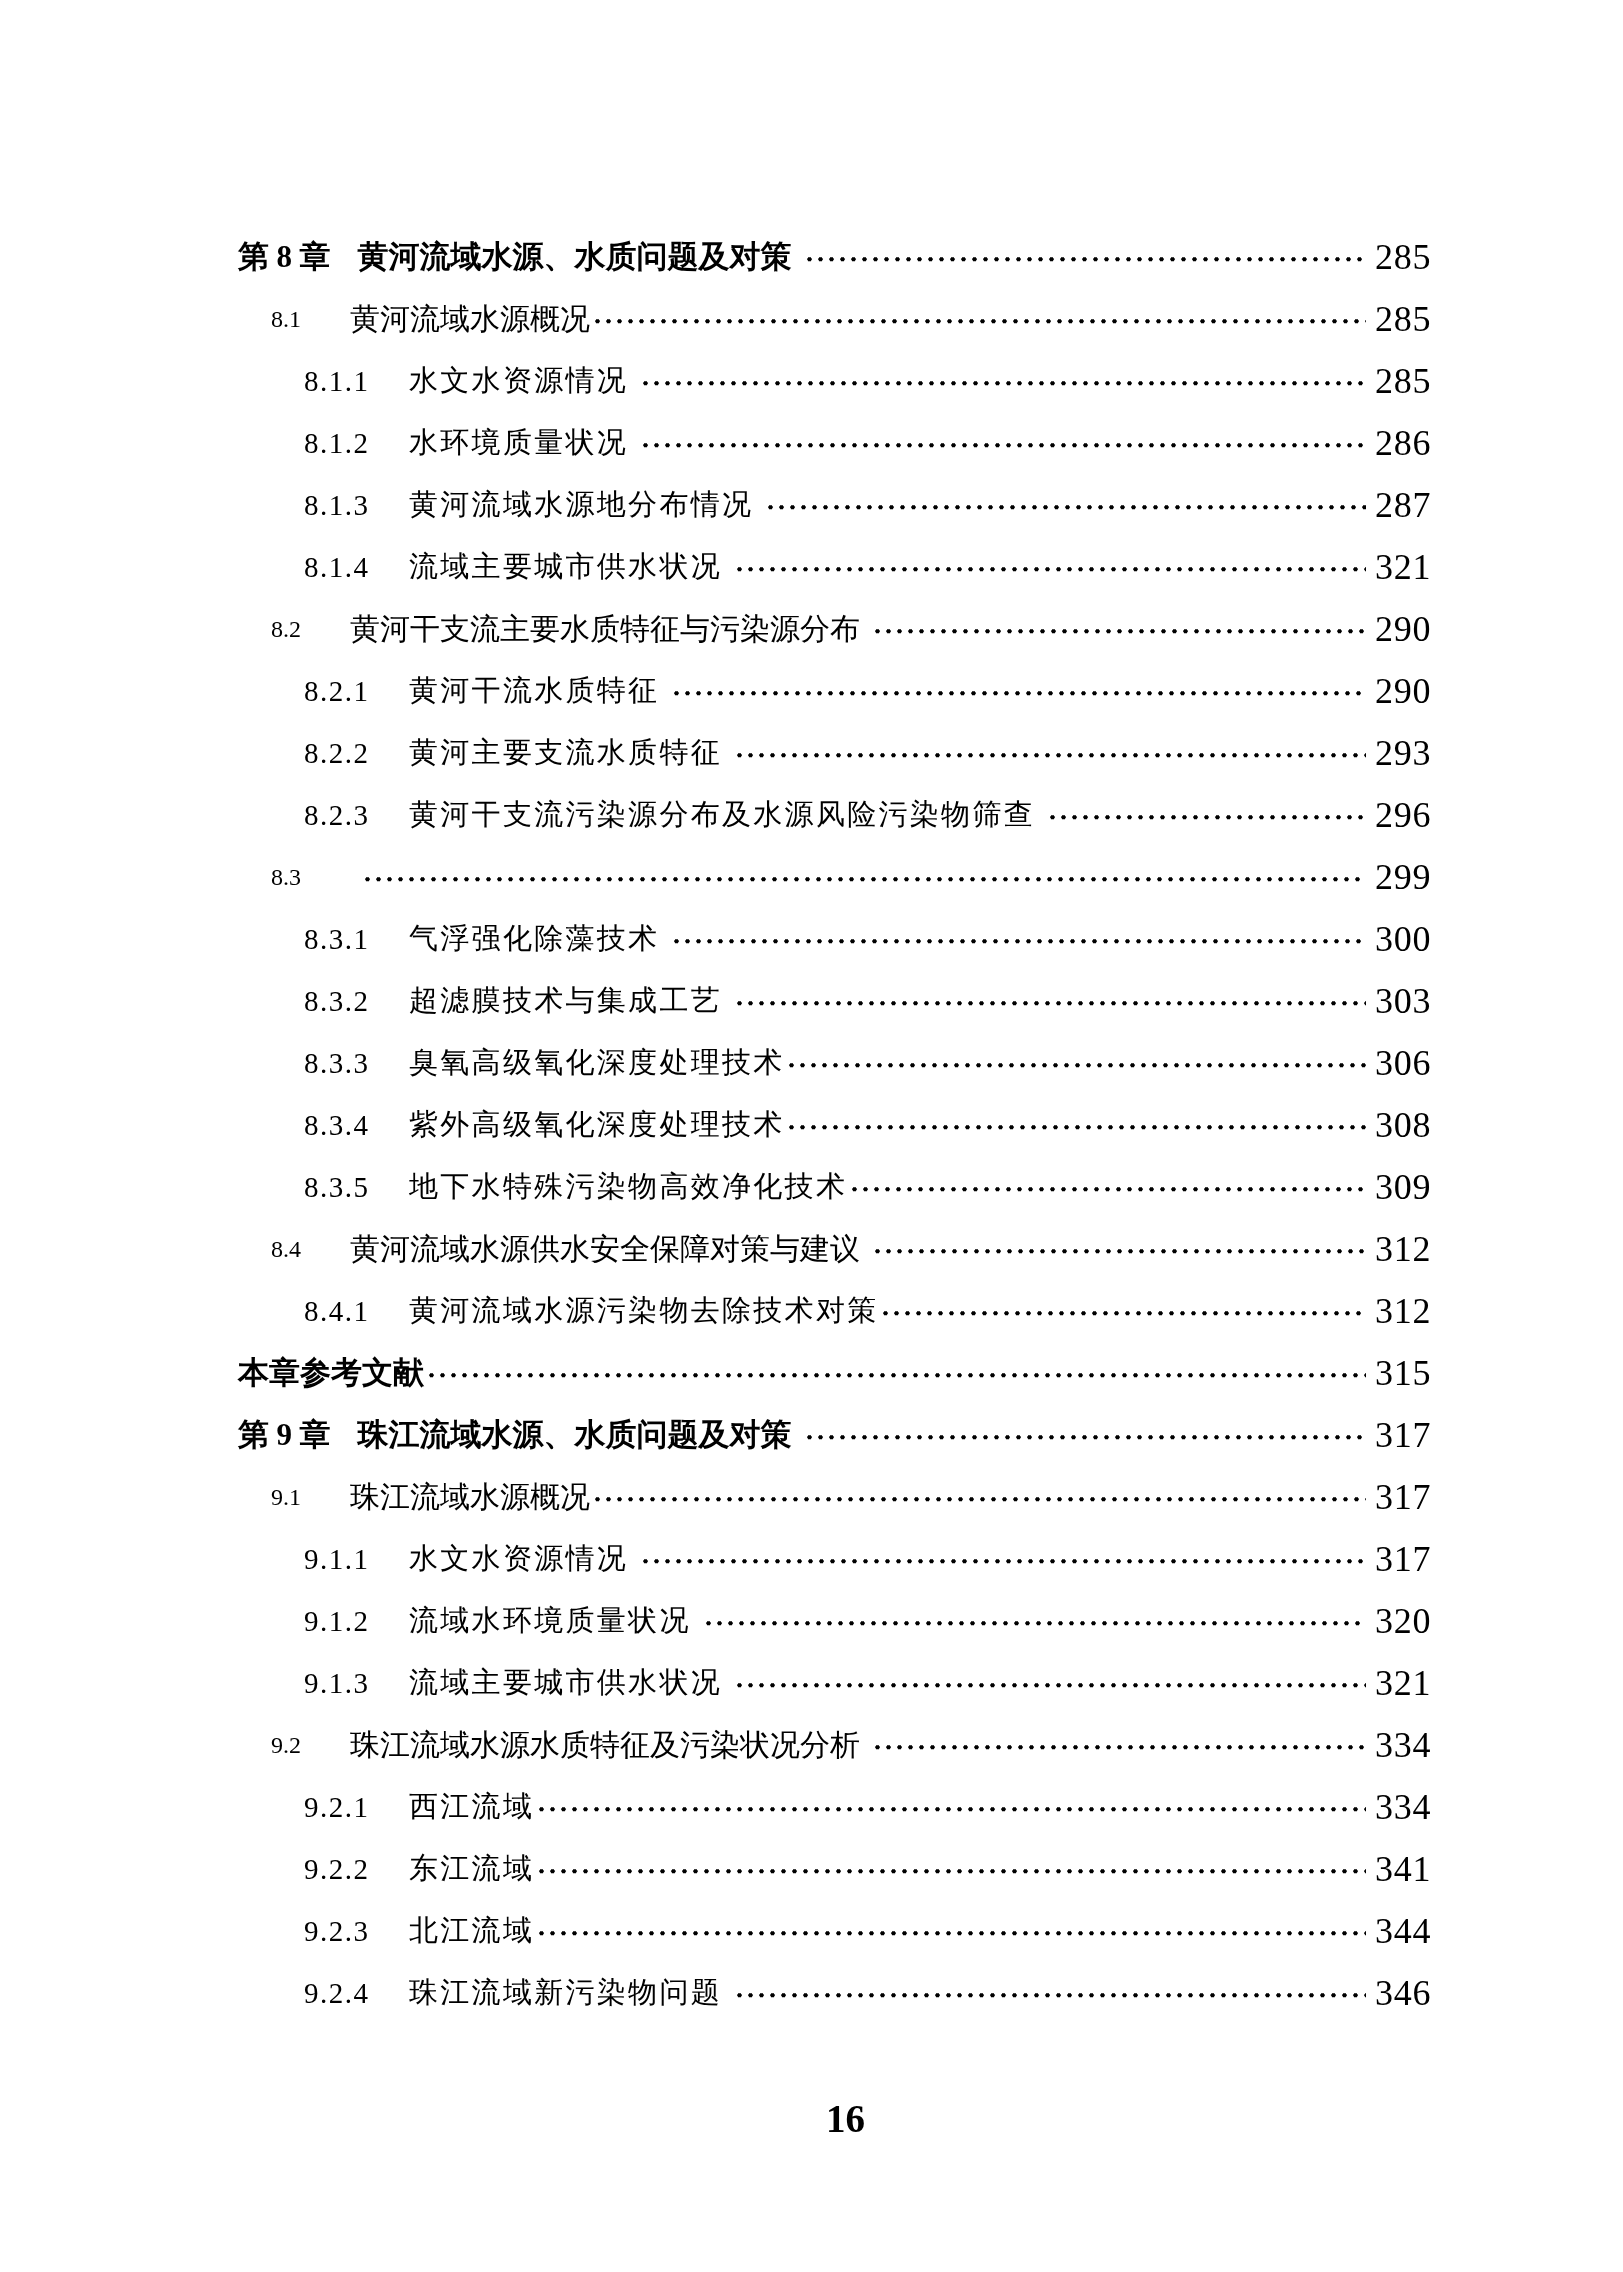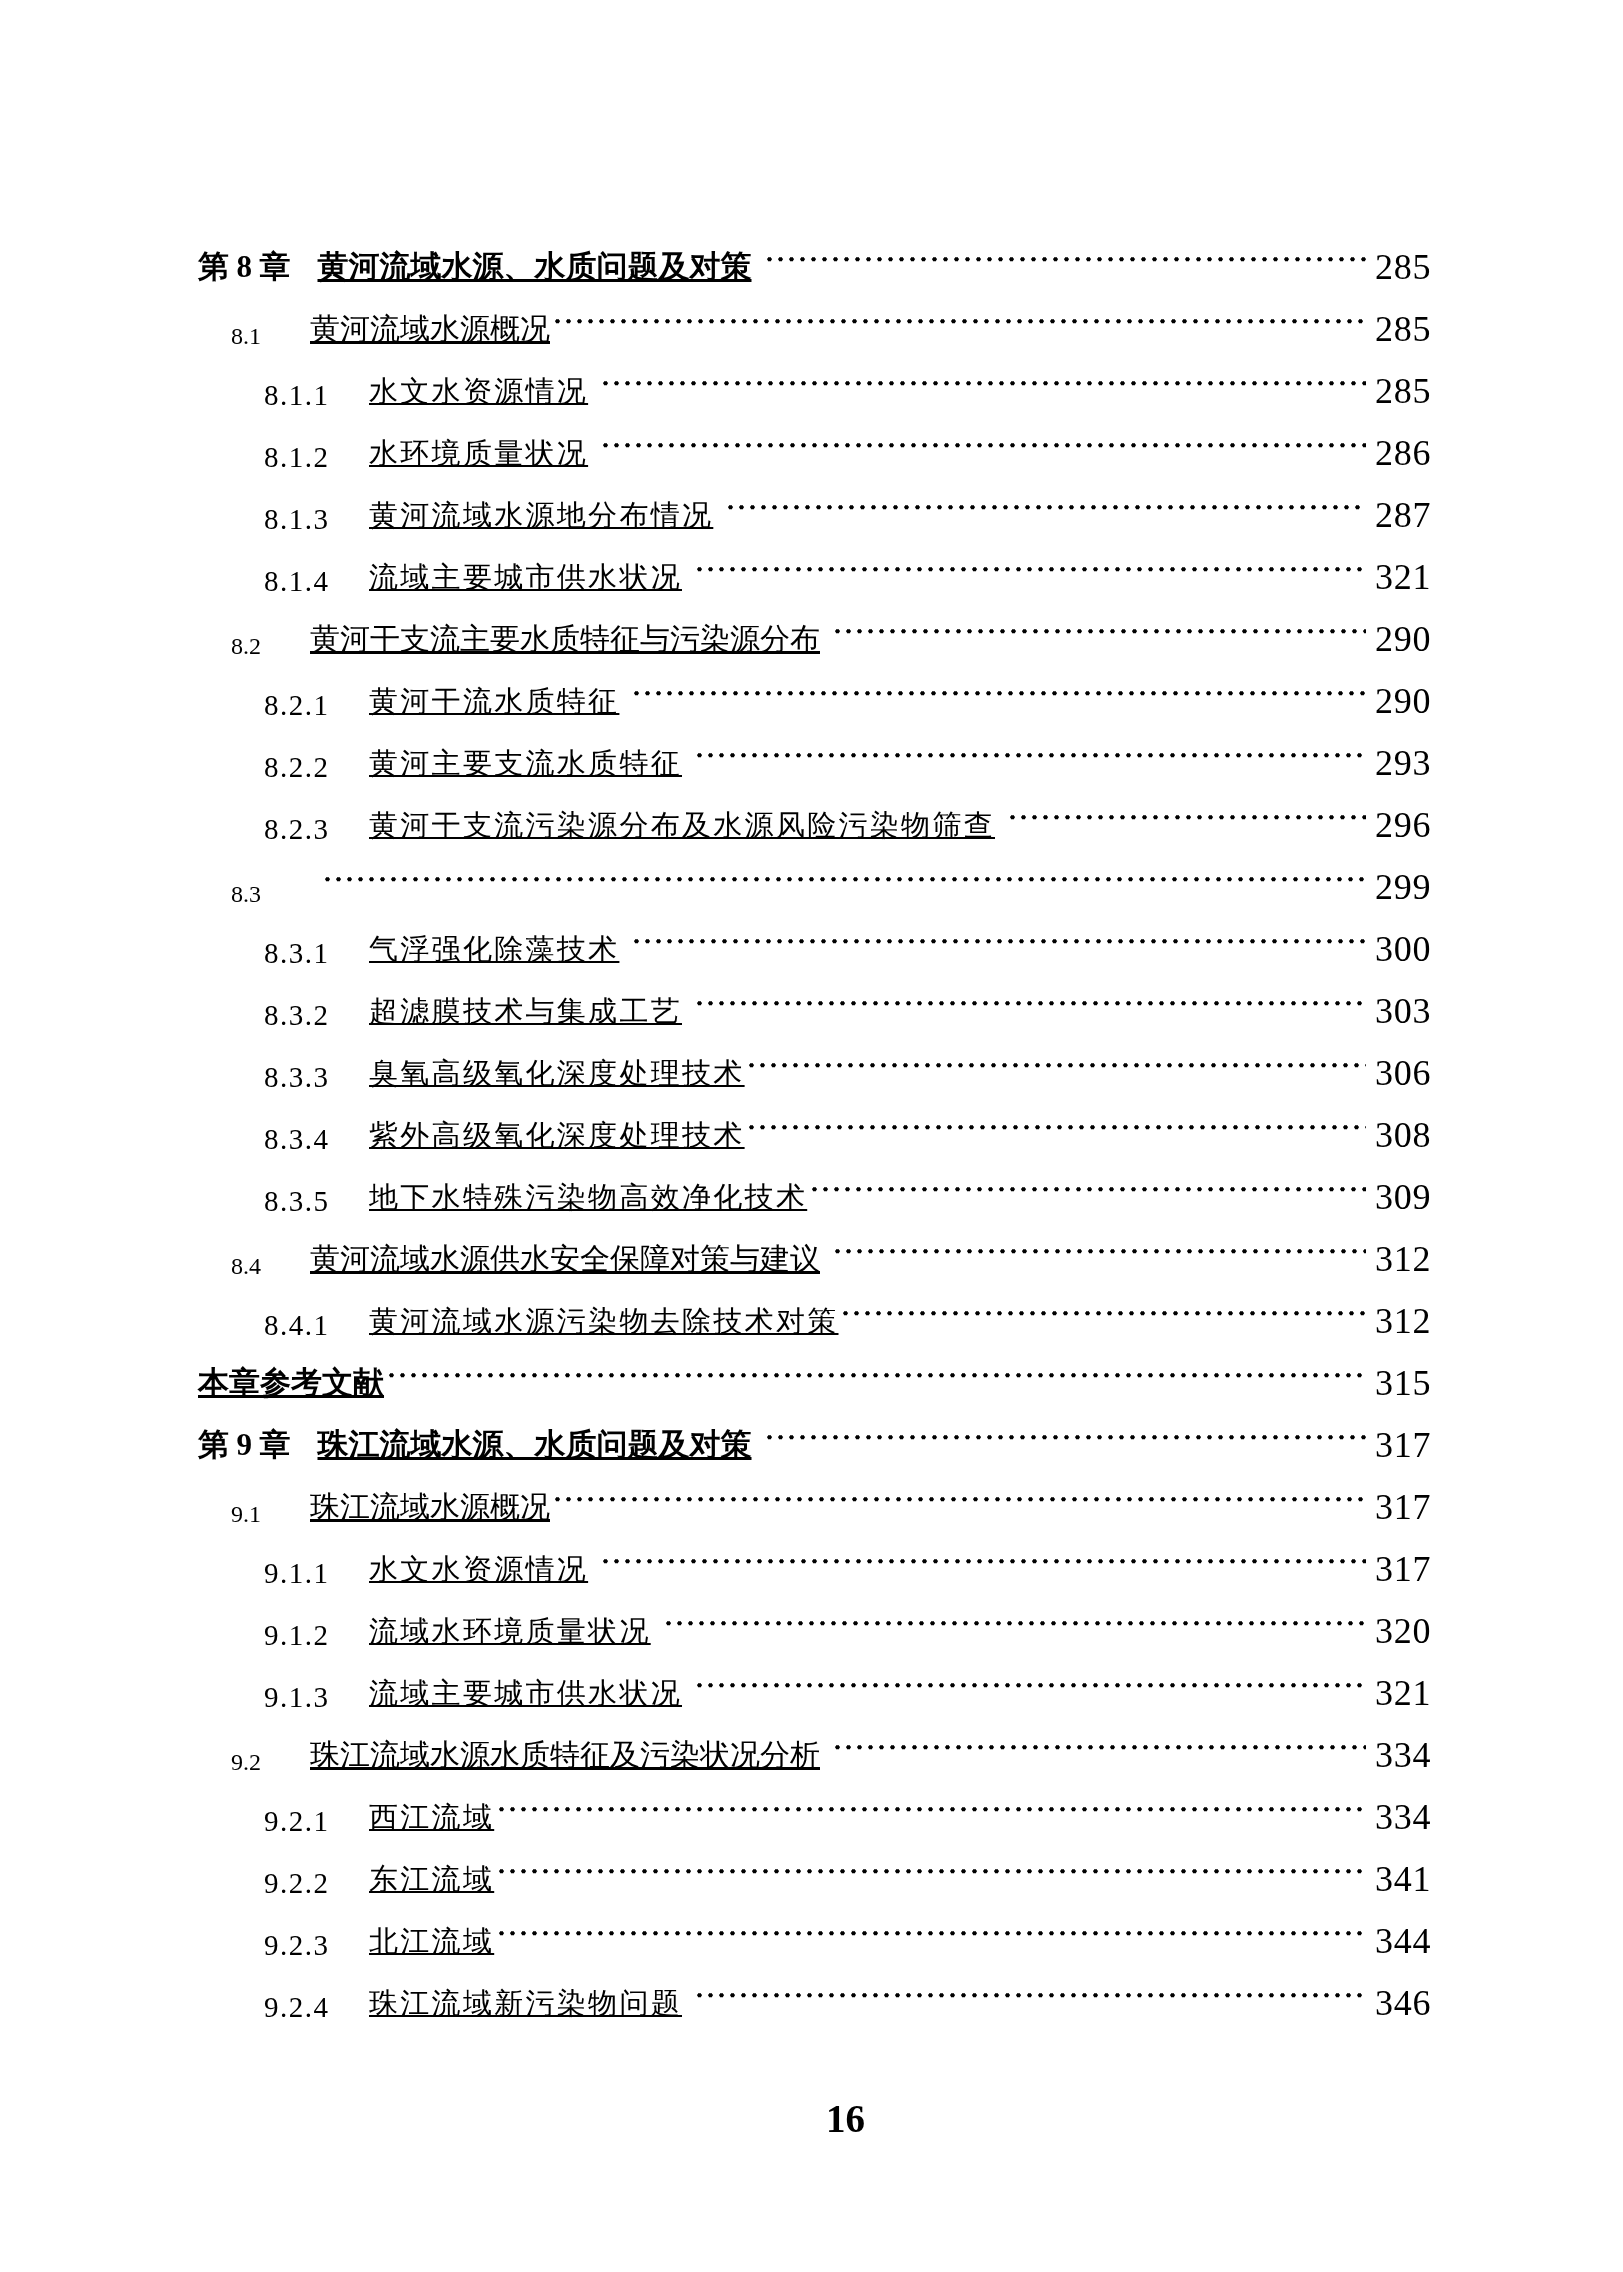--- a/index.html
+++ b/index.html
@@ -1,32 +1,33 @@
 <!DOCTYPE html>
 <html style="font-size:12px"><head>
 <meta charset="utf-8">
 <style>
   html, body { margin: 0; padding: 0; background: #ffffff; }
   body { width: 1623px; height: 2273px; position: relative; overflow: hidden; color: #000; }
   .toc { position: absolute; left: 198px; top: 226px; width: 1227px; }
   .row {
-    position: relative; height: 62px; display: flex; align-items: flex-end;
+    position: relative; height: 62px; display: flex; align-items: center;
     font-family: "DejaVu Serif", "Liberation Serif", serif; font-size: 30px;
     white-space: nowrap;
+    margin-left: 40px;
   }
   .row.lvl1 { padding-left: 0; font-family: "DejaVu Sans", "Liberation Sans", sans-serif; font-weight: bold; font-size: 31px; }
   .row.lvl2 { padding-left: 33px; font-size: 30px; }
   .row.lvl3 { padding-left: 66px; font-size: 29px; letter-spacing: 2.3px; }
   .num { display: inline-block; font-family: "Liberation Serif", serif; }
   .lvl1 .num-prefix, .lvl1 .num-suffix { font-family: "DejaVu Sans", sans-serif; }
   .lvl1 .num-digit { font-family: "Liberation Serif", serif; font-weight: bold; margin: 0 7.5px; }
   .lvl2 .num { width: 79px; font-size: 24px; }
   .lvl3 .num { width: 105px; font-size: 29px; letter-spacing: 1.5px; }
   .lvl1 .chap { margin-right: 27px; }
-  .title { flex: 0 0 auto; text-decoration: underline; }
+  .title { flex: 0 0 auto; }
   .leader {
     flex: 1 1 auto; height: 4.5px; margin: 0 9px 0 12px;
     background-image: radial-gradient(circle, #000 2px, transparent 2.3px);
     background-size: 11px 6px; background-repeat: repeat-x; background-position: left center;
     align-self: center; margin-top: 4.5px;
   }
   .leader.tight { margin-left: 1.5px; }
   .page {
     flex: 0 0 auto; width: 50px; text-align: right;
     font-family: "Liberation Serif", serif; font-weight: normal; font-size: 36px; letter-spacing: 0.8px;

